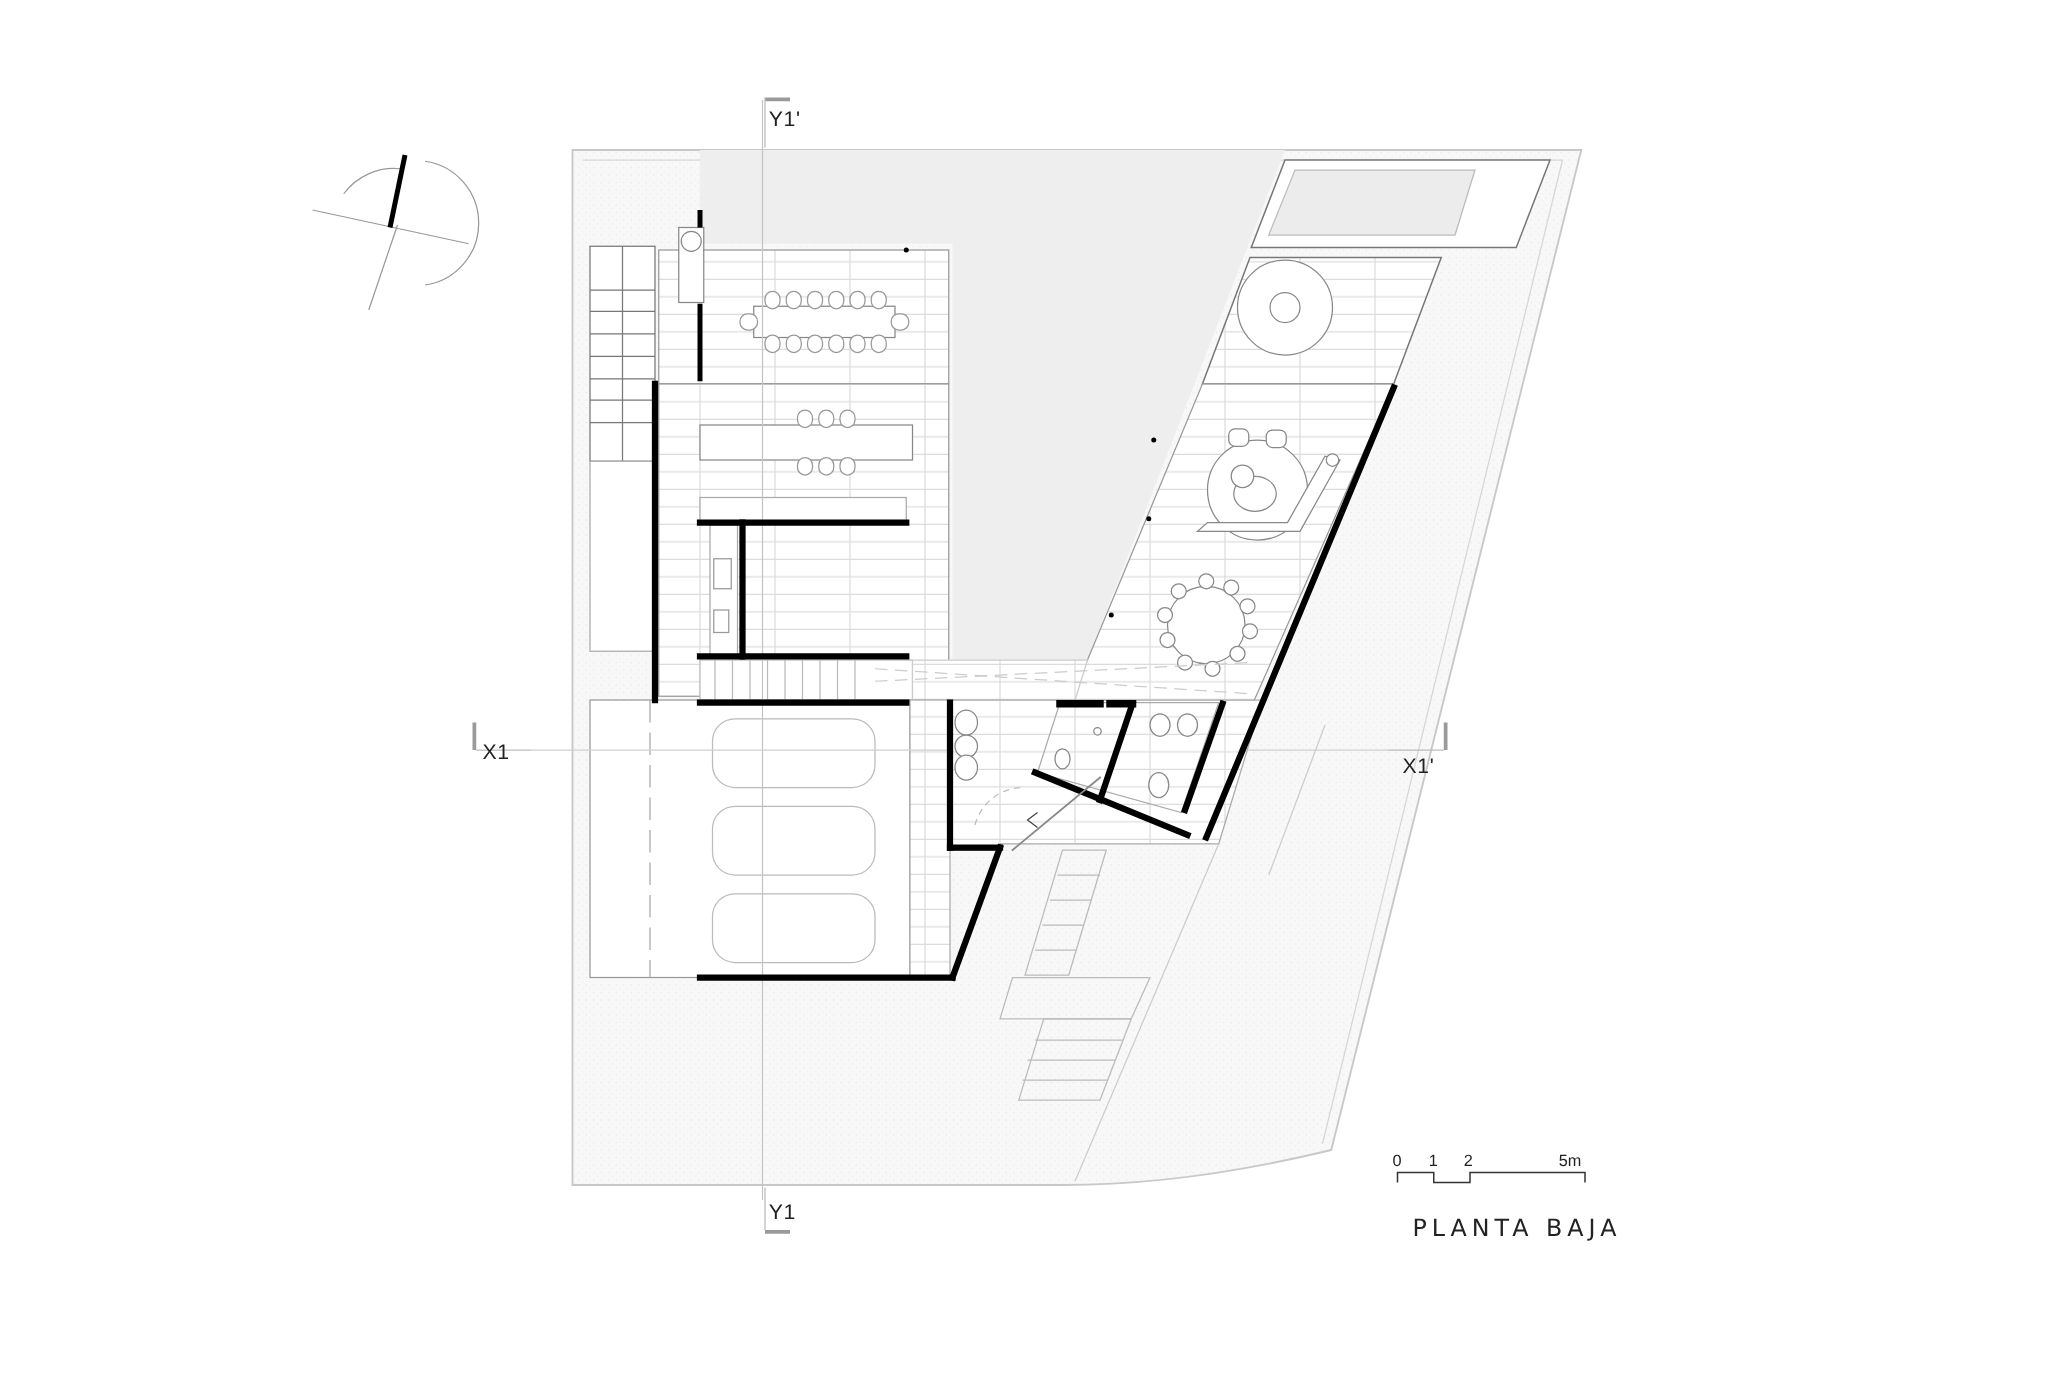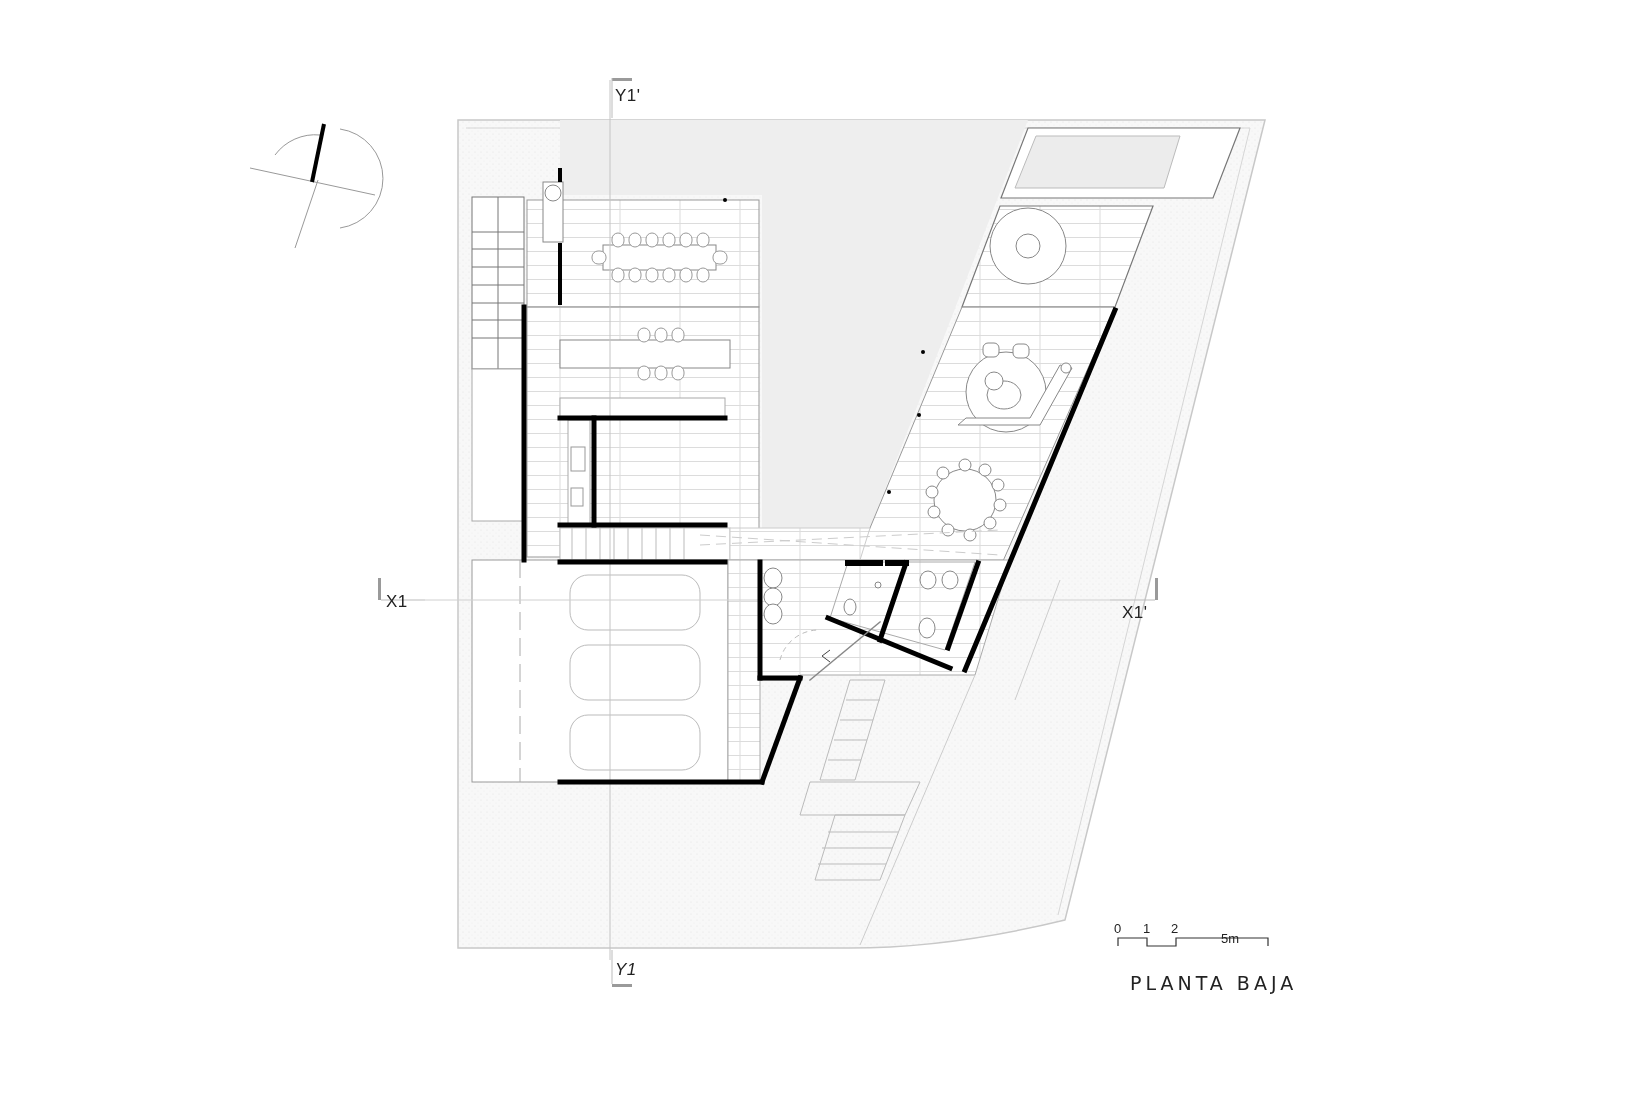--- a/index.html
+++ b/index.html
@@ -244,22 +244,22 @@
     <rect x="1155" y="578" width="3" height="22" fill="#9a9a9a"></rect>
     <line x1="1110" y1="600" x2="1155" y2="600" stroke="#bbb"></line>
   </g>
 
   <g stroke="#333" fill="none" stroke-width="1.2">
     <path d="M 1118 946 L 1118 938 L 1147 938 L 1147 946 L 1176 946 L 1176 938 L 1268 938 L 1268 946"></path>
   </g>
 </svg>
 
 <div class="lbl" style="left:615px; top:86px;">Y1'</div>
-<div class="lbl" style="left:615px; top:960px;font-style:italic;">Y1</div>
+<div class="lbl" style="left:615px; top:960px;">Y1</div>
 <div class="lbl" style="left:386px; top:592px;">X1</div>
 <div class="lbl" style="left:1122px; top:603px;">X1'</div>
 
 <div class="scale-t" style="left:1114px; top:921px;">0</div>
 <div class="scale-t" style="left:1143px; top:921px;">1</div>
 <div class="scale-t" style="left:1171px; top:921px;">2</div>
-<div class="scale-t" style="left:1221px; top:921px;margin-top:10px;">5m</div>
+<div class="scale-t" style="left:1247px; top:921px;">5m</div>
 
 <div class="title" style="left:1130px; top:972px;">PLANTA BAJA</div>
 
 </body></html>

